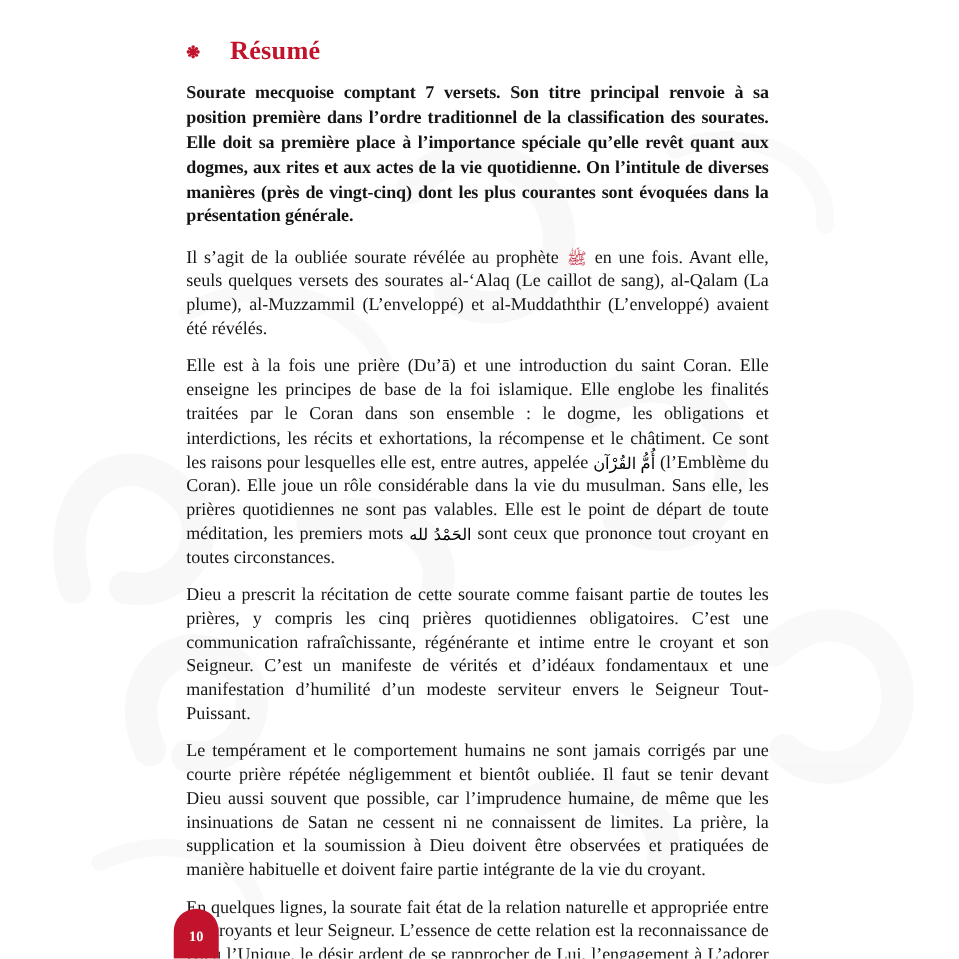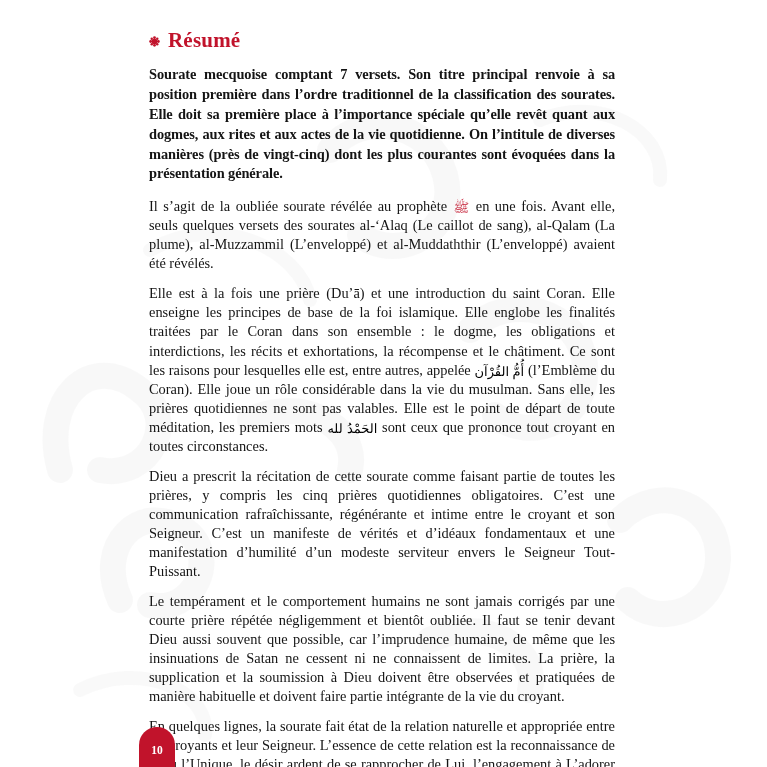--- a/index.html
+++ b/index.html
@@ -34,21 +34,21 @@
     position: absolute;
     left: 149px;
     top: 30px;
     width: 466px;
     z-index: 2;
   }
 
   .heading-row {
     display: flex;
     align-items: center;
-    gap: 8px;
+    gap: 24px;
     margin: 0 0 14px 0;
   }
   .rosette {
     display: inline-block;
     width: 11px;
     height: 11px;
     flex: 0 0 auto;
     margin-top: 2px;
   }
   .heading-title {

